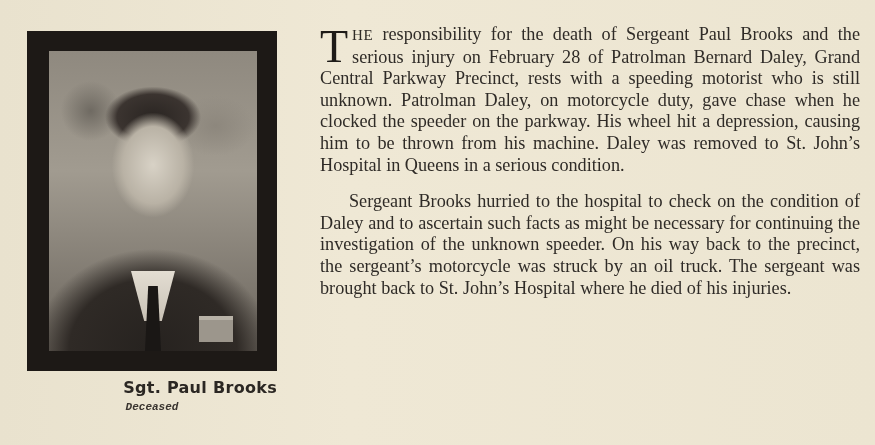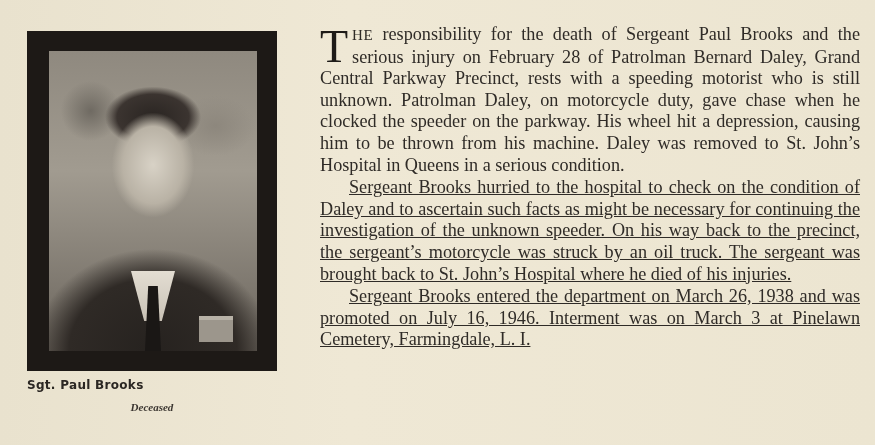--- a/index.html
+++ b/index.html
@@ -34,36 +34,36 @@
     .tie {
       position: absolute; left: 96px; top: 235px; width: 16px; height: 65px;
       background: #1a1715;
       clip-path: polygon(20% 0, 80% 0, 100% 100%, 0 100%);
     }
     .badge {
       position: absolute; left: 150px; top: 265px; width: 34px; height: 22px;
       background: #9c968c; border-top: 4px solid #b8b2a7;
     }
     .caption-name {
-      position: absolute; left: 27px; top: 378px; width: 250px; text-align: left;
+      position: absolute; left: 27px; top: 378px; width: 250px; text-align: right;
       font-family: "DejaVu Sans", "Liberation Sans", sans-serif;
-      font-size: 12px; font-weight: bold; color: #2b2723; letter-spacing: 0.3px;
+      font-size: 16px; font-weight: bold; color: #2b2723; letter-spacing: 0.3px;
     }
     .caption-status {
       position: absolute; left: 27px; top: 401px; width: 250px; text-align: center;
-      font-family: Liberation Serif, serif;
+      font-family: Liberation Mono, monospace;
       font-size: 11px; font-style: italic; font-weight: bold; color: #3a3530;
     }
     .article {
       position: absolute; left: 320px; top: 24px; width: 540px;
       font-size: 18.2px; line-height: 21.6px; color: #2f2b27;
       text-align: justify;
     }
     .article p { margin: 0; }
-    .article p.indent { text-indent: 29px; margin-top: 1px; text-decoration: underline; }
+    .article p.indent { text-indent: 29px; margin-top: 15px; }
     .dropcap {
       float: left; font-size: 46px; line-height: 36px; margin: 5px 4px 0 0;
       font-family: "Liberation Serif", serif; color: #1e1b18;
     }
     .smallcaps { font-size: 15px; letter-spacing: 0.5px; }
   </style>
 </head>
 <body>
 
 <div class="page"></div>
@@ -75,14 +75,13 @@
     <div class="badge"></div>
   </div>
 </div>
 
 <div class="caption-name">Sgt. Paul Brooks</div>
 <div class="caption-status">Deceased</div>
 
 <div class="article">
   <p><span class="dropcap">T</span><span class="smallcaps">HE</span><span> responsibility for the death of Sergeant Paul Brooks and the serious injury on February 28 of Patrolman Bernard Daley, Grand Central Parkway Precinct, rests with a speeding motorist who is still unknown. Patrolman Daley, on motorcycle duty, gave chase when he clocked the speeder on the parkway. His wheel hit a depression, causing him to be thrown from his machine. Daley was removed to St. John’s Hospital in Queens in a serious condition.</span></p>
   <p class="indent">Sergeant Brooks hurried to the hospital to check on the condition of Daley and to ascertain such facts as might be necessary for continuing the investigation of the unknown speeder. On his way back to the precinct, the sergeant’s motorcycle was struck by an oil truck. The sergeant was brought back to St. John’s Hospital where he died of his injuries.</p>
-  <p class="indent">Sergeant Brooks entered the department on March 26, 1938 and was promoted on July 16, 1946. Interment was on March 3 at Pinelawn Cemetery, Farmingdale, L. I.</p>
 </div>
 
 </body></html>

